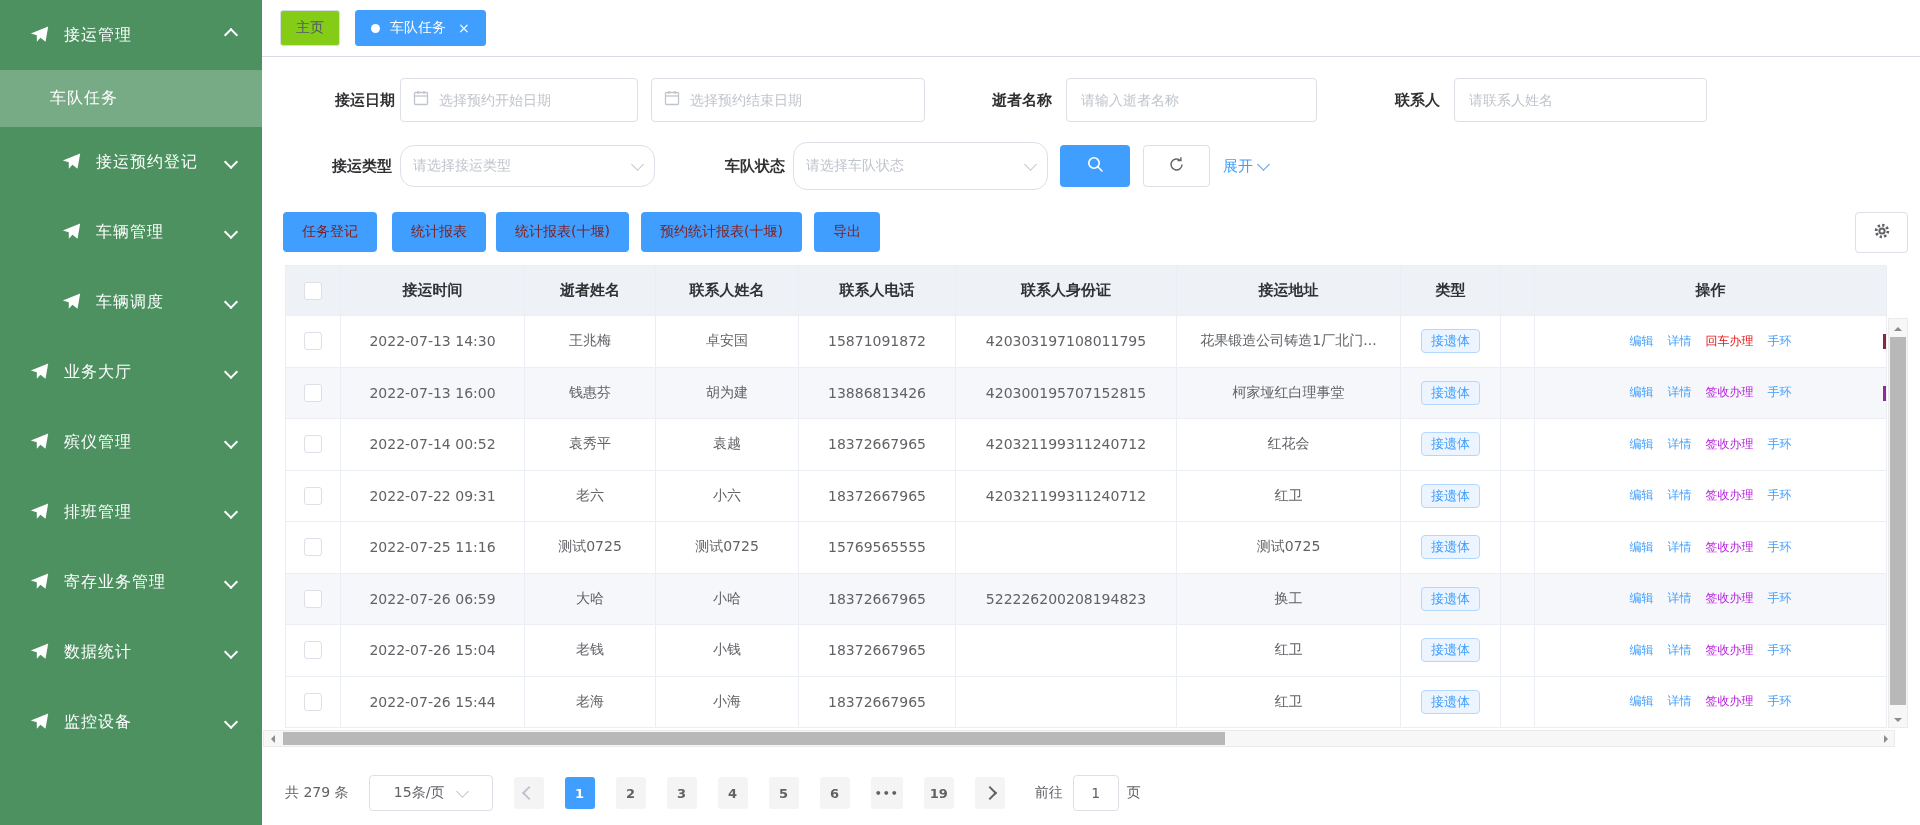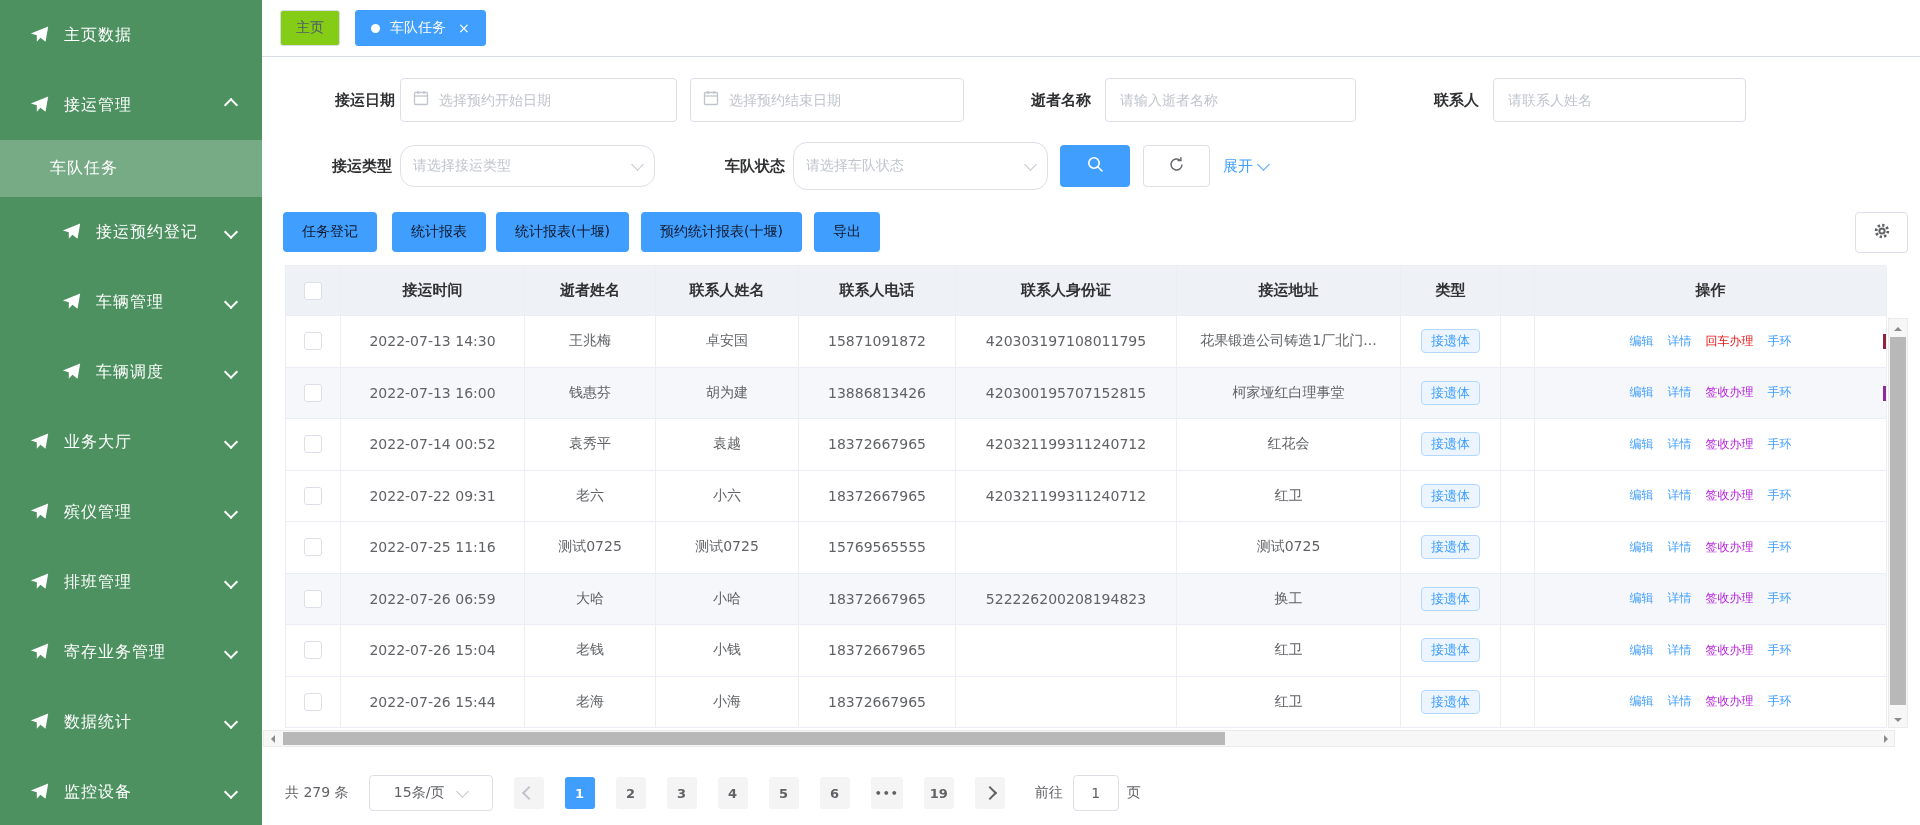--- a/index.html
+++ b/index.html
@@ -51,21 +51,21 @@
   .btn-search{width:70px;height:42px;background:#409eff;border-radius:4px;display:flex;
               align-items:center;justify-content:center;cursor:pointer}
   .btn-refresh{width:67px;height:42px;border:1px solid #dcdfe6;border-radius:4px;background:#fff;
                display:flex;align-items:center;justify-content:center;box-sizing:border-box;cursor:pointer}
   #expand{display:flex;align-items:center;gap:6px;color:#409eff;font-size:15px;cursor:pointer}
   .chev-blue{width:8px;height:8px;border-right:1.6px solid #409eff;border-bottom:1.6px solid #409eff;
              transform:rotate(45deg);margin-top:-4px}
 
   
   #toolbar{margin-top:25px;height:40px;display:flex;align-items:center;position:relative}
-  .tbtn{height:40px;padding:0 19px;background:#409eff;color:#0f172a;border-radius:4px;font-size:14px;
+  .tbtn{height:40px;padding:0 19px;background:#409eff;color:#7f1d1d;border-radius:4px;font-size:14px;
         display:inline-flex;align-items:center;justify-content:center;cursor:pointer;white-space:nowrap}
   #gearbtn{position:absolute;left:1593px;top:0;width:53px;height:41px;border:1px solid #dcdfe6;
            border-radius:4px;background:#fff;display:flex;align-items:center;justify-content:center;
            box-sizing:border-box;cursor:pointer}
 
   
   #tableWrap{margin:13px 0 0 23px;width:1601px;position:relative}
   #grid{display:grid;grid-template-columns:55px 184px 131px 143px 157px 221px 224px 100px 34px 352px;
         width:1601px;border-top:1px solid #ebeef5;border-left:1px solid #ebeef5;box-sizing:border-box}
   .cell{border-right:1px solid #ebeef5;border-bottom:1px solid #ebeef5;display:flex;align-items:center;
@@ -114,28 +114,20 @@
 <body>
 
 <div id="app">
   <aside id="sidebar">
       <div class="side-item">
         <span class="plane">
           <svg viewBox="0 0 24 24" width="19" height="19">
             <path fill="#fff" d="M23 2L1 10.6l7.6 2.4v8l4.6-5 6.4 5z"></path>
           </svg>
         </span>
-        <span class="lbl">主页数据</span>
-      </div>
-      <div class="side-item">
-        <span class="plane">
-          <svg viewBox="0 0 24 24" width="19" height="19">
-            <path fill="#fff" d="M23 2L1 10.6l7.6 2.4v8l4.6-5 6.4 5z"></path>
-          </svg>
-        </span>
         <span class="lbl">接运管理</span>
         <span class="chev up"></span>
       </div>
       <div class="side-item sub active">
         <span class="lbl">车队任务</span>
       </div>
       <div class="side-item sub">
         <span class="plane">
           <svg viewBox="0 0 24 24" width="19" height="19">
             <path fill="#fff" d="M23 2L1 10.6l7.6 2.4v8l4.6-5 6.4 5z"></path>
@@ -225,21 +217,21 @@
         </div>
         <div class="tab active">
           <span class="dot"></span>
           <span class="tlbl">车队任务</span>
           <span class="close">×</span>
         </div>
       </div>
 
     <div id="frow1" class="frow">
       <span class="flabel" style="width:82px;margin-left:51px">接运日期</span>
-      <div class="finput" style="width:277px;height:44px;margin-left:5px">
+      <div class="finput" style="width:238px;height:44px;margin-left:5px">
         <span class="icn">
           <svg width="16" height="16" viewBox="0 0 16 16">
               <rect x="1.5" y="2.5" width="13" height="12" rx="1" fill="none" stroke="#c0c4cc" stroke-width="1.3"></rect>
               <line x1="1.5" y1="6" x2="14.5" y2="6" stroke="#c0c4cc" stroke-width="1.3"></line>
               <line x1="5" y1="1" x2="5" y2="4" stroke="#c0c4cc" stroke-width="1.3"></line>
               <line x1="11" y1="1" x2="11" y2="4" stroke="#c0c4cc" stroke-width="1.3"></line>
             </svg>
         </span>
         <input placeholder="选择预约开始日期" style="">
       </div>

